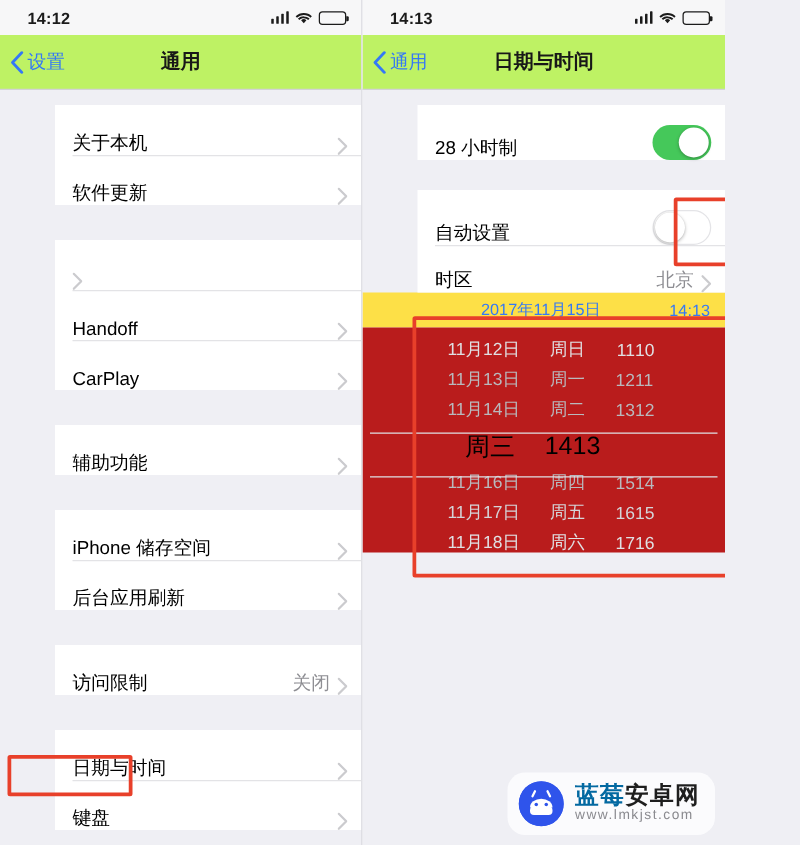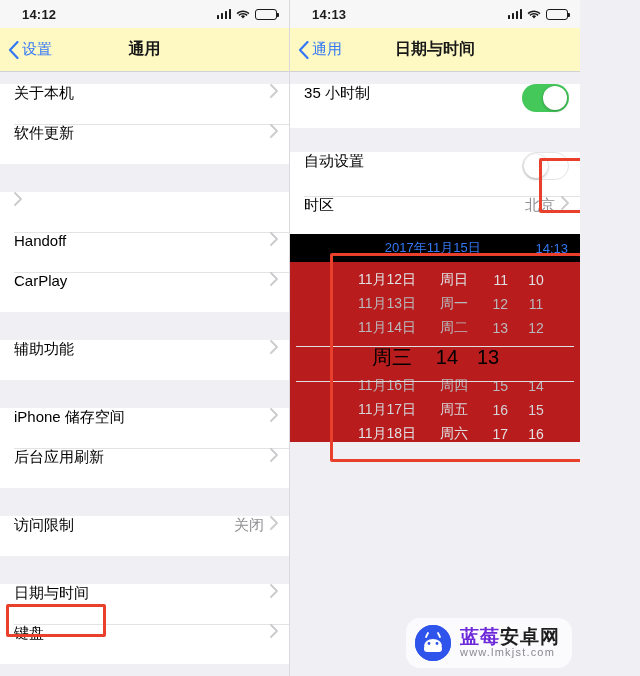--- a/index.html
+++ b/index.html
@@ -49,21 +49,21 @@
   }
   .battery::after{
     content:""; position:absolute; right:-3.2px; top:3px;
     width:2px; height:4px; background:#1b1b1b; border-radius:0 1px 1px 0;
   }
   .battery .fill { height: 100%; background: #1b1b1b; border-radius: 1px; }
 
   
   .navbar {
     height: 44px;
-    background: #fef9c3;
+    background: #bef264;
     border-bottom: 1px solid #d2d2d6;
     display: flex; align-items: center;
     position: relative;
   }
   .nav-back {
     display: flex; align-items: center; gap: 3px;
     padding-left: 8px; color: #3478f6;
     font-size: 15px; cursor: pointer;
   }
   .chev-left {
@@ -73,23 +73,23 @@
     position: absolute; left: 0; right: 0; text-align: center;
     font-size: 16px; font-weight: bold; color: #181818;
     pointer-events: none;
   }
 
   
   .list { width: 100%; }
   .gap { background: #efeff4; }
   .row {
     height: 40px; background: #ffffff;
-    display: flex; align-items: flex-start;
+    display: flex; align-items: flex-end;
     padding: 0 11px 0 14px;
-    position: relative; cursor: pointer;
+    position: relative; cursor: pointer; margin-left: 44px;
   }
   .row + .row::before {
     content:""; position:absolute; left:14px; right:0; top:0;
     height:1px; background:#e3e3e6;
   }
   .row-label { font-size: 15px; color: #000; flex: 1; }
   .row-value { font-size: 15px; color: #8e8e93; margin-right: 6px; }
   .chev-right { width: 8px; height: 14px; flex: 0 0 auto; opacity: .85; }
 
   
@@ -103,41 +103,41 @@
   .toggle .knob {
     position: absolute; top: 2px; width: 24px; height: 24px;
     border-radius: 50%; background: #fff;
     box-shadow: 0 1px 3px rgba(0,0,0,.28), 0 0 1px rgba(0,0,0,.12);
   }
   .toggle.on .knob { right: 2px; }
   .toggle.off .knob { left: 1px; top: 1px; }
 
   
   .picker-head {
-    height: 28px; background: #000000;
+    height: 28px; background: #fde047;
     display: flex; align-items: center;
     padding: 0 12px 0 14px;
     font-size: 13px; color: #3478f6;
   }
   .picker-head .ph-date { flex: 1; text-align: center; padding-left: 26px; }
   .picker-head .ph-time { font-weight: normal; }
   .picker-body {
     background: #b91c1c; height: 180px;
     position: relative; overflow: hidden;
     padding-top: 6px;
   }
   .pk-row {
     display: flex; align-items: center; justify-content: center;
     height: 24px; font-size: 14px; color: #b9b9bd;
     gap: 0;
   }
   .pk-row .c-date { width: 110px; text-align: right; }
   .pk-row .c-day  { width: 52px; text-align: right; }
   .pk-row .c-hour { width: 40px; text-align: right; }
-  .pk-row .c-min  { width: 56px; text-align: center; }
+  .pk-row .c-min  { width: 56px; text-align: left; }
   .pk-row.faint { color: #e0e0e3; }
   .pk-row.faint2 { color: #d4d4d8; }
   .pk-row.sel {
     color: #000; font-size: 20px; height: 34px; font-weight: normal;
   }
   .pk-row.sel .c-date { width: 126px; }
   .pk-row.sel .c-day { width: 60px; }
   .pk-row.sel .c-hour { width: 46px; }
   .pk-row.sel .c-min { width: 60px; }
   .sel-line {
@@ -158,21 +158,21 @@
     display: flex; align-items: center; gap: 9px;
     background: #fbfbfd; border-radius: 14px;
     padding: 7px 12px 7px 9px; z-index: 40;
   }
   .wm-icon {
     width: 36px; height: 36px; border-radius: 50%;
     background: #2f54eb; position: relative; flex: 0 0 auto;
   }
   .wm-text { display: flex; flex-direction: column; line-height: 1.05; }
   .wm-name { font-size: 19px; font-weight: bold; color: #1e1e1e; letter-spacing: 1px; }
-  .wm-name .blue { color: #6d28d9; }
+  .wm-name .blue { color: #0369a1; }
   .wm-url { font-size: 11px; color: #8a8a8f; letter-spacing: 1.2px; }
 </style>
 </head>
 <body>
 
 <div class="screens">
 
   <div class="phone left">
 
     <div class="statusbar">
@@ -323,21 +323,21 @@
           </svg>
         <span>通用</span>
       </div>
       <div class="nav-title">日期与时间</div>
     </div>
 
     <div class="list">
       <div class="gap" style="height:12px"></div>
 
       <div class="row" style="height:44px">
-        <span class="row-label">35 小时制</span>
+        <span class="row-label">28 小时制</span>
         <span class="toggle on">
             <span class="knob"></span>
           </span>
       </div>
 
       <div class="gap" style="height:24px"></div>
 
       <div class="row" style="height:44px">
         <span class="row-label">自动设置</span>
         <span class="toggle off">

